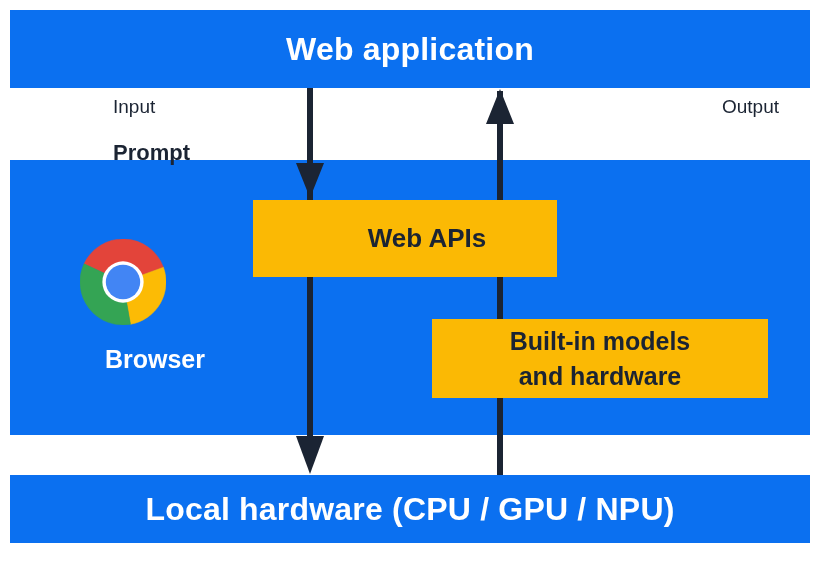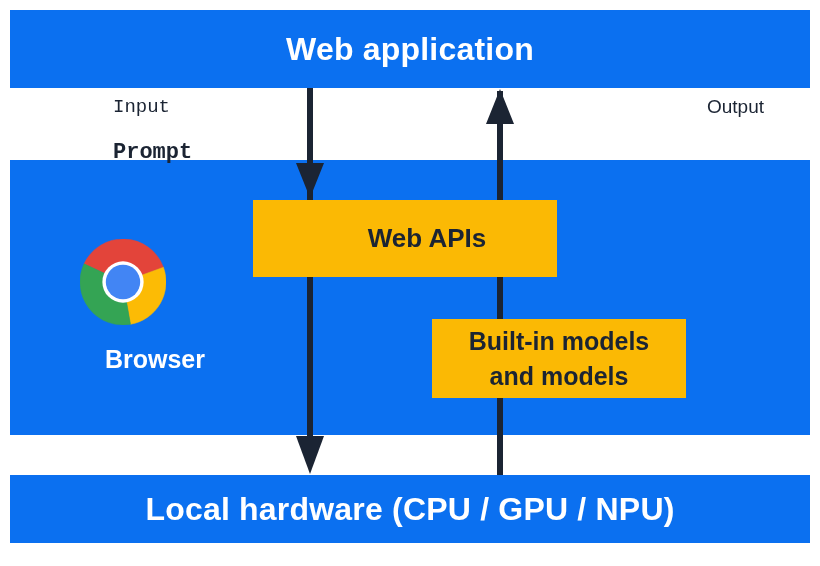--- a/index.html
+++ b/index.html
@@ -47,22 +47,22 @@
   }
   .io-block {
     position: absolute;
     top: 96px;
     display: flex;
     flex-direction: column;
     gap: 5px;
     z-index: 2;
     color: var(--ink-navy);
   }
-  .io-left  { left: 113px; align-items: flex-start; text-align: left; font-family: Liberation Mono, monospace; }
-  .io-right { right: 56px; align-items: flex-end;  text-align: right; }
+  .io-left  { left: 113px; align-items: flex-start; text-align: left; }
+  .io-right { right: 41px; align-items: flex-end;  text-align: right; }
   .io-title { font-size: 19px; font-weight: normal; }
   .io-value { font-size: 22px; font-weight: bold; margin-top: 17px; }
   .arrows {
     position: absolute;
     left: 0; top: 0;
     width: 820px;
     height: 566px;
     z-index: 2;
     pointer-events: none;
   }
@@ -80,21 +80,21 @@
     z-index: 3;
   }
   .box-webapis {
     left: 253px; top: 200px;
     width: 304px; height: 77px;
     font-size: 26px;
     padding-left: 44px;
   }
   .box-builtin {
     left: 432px; top: 319px;
-    width: 254px; height: 79px;
+    width: 336px; height: 79px;
     font-size: 25px;
     line-height: 35px;
   }
   .chrome-logo {
     position: absolute;
     left: 80px; top: 239px;
     width: 86px; height: 86px;
     z-index: 3;
   }
   .browser-label {
@@ -143,21 +143,21 @@
       </g>
     </g>
   </svg>
 
   <div class="yellow-box box-webapis">
     <span>Web APIs</span>
   </div>
 
   <div class="yellow-box box-builtin">
     <span>Built-in models</span>
-    <span>and models</span>
+    <span>and hardware</span>
   </div>
 
   <svg class="chrome-logo" viewBox="-50 -50 100 100" aria-hidden="true">
     <path d="M0 0 L-45.3 -21.1 A50 50 0 0 1 47 -17.1 Z" fill="#E3443A" stroke="#E3443A" stroke-width="0.6"></path>
     <path d="M0 0 L47 -17.1 A50 50 0 0 1 8.7 49.2 Z" fill="#FCBB05" stroke="#FCBB05" stroke-width="0.6"></path>
     <path d="M0 0 L8.7 49.2 A50 50 0 0 1 -45.3 -21.1 Z" fill="#34A454" stroke="#34A454" stroke-width="0.6"></path>
     <circle cx="0" cy="0" r="24" fill="#FFFFFF"></circle>
     <circle cx="0" cy="0" r="20" fill="#4285F4"></circle>
   </svg>
 

